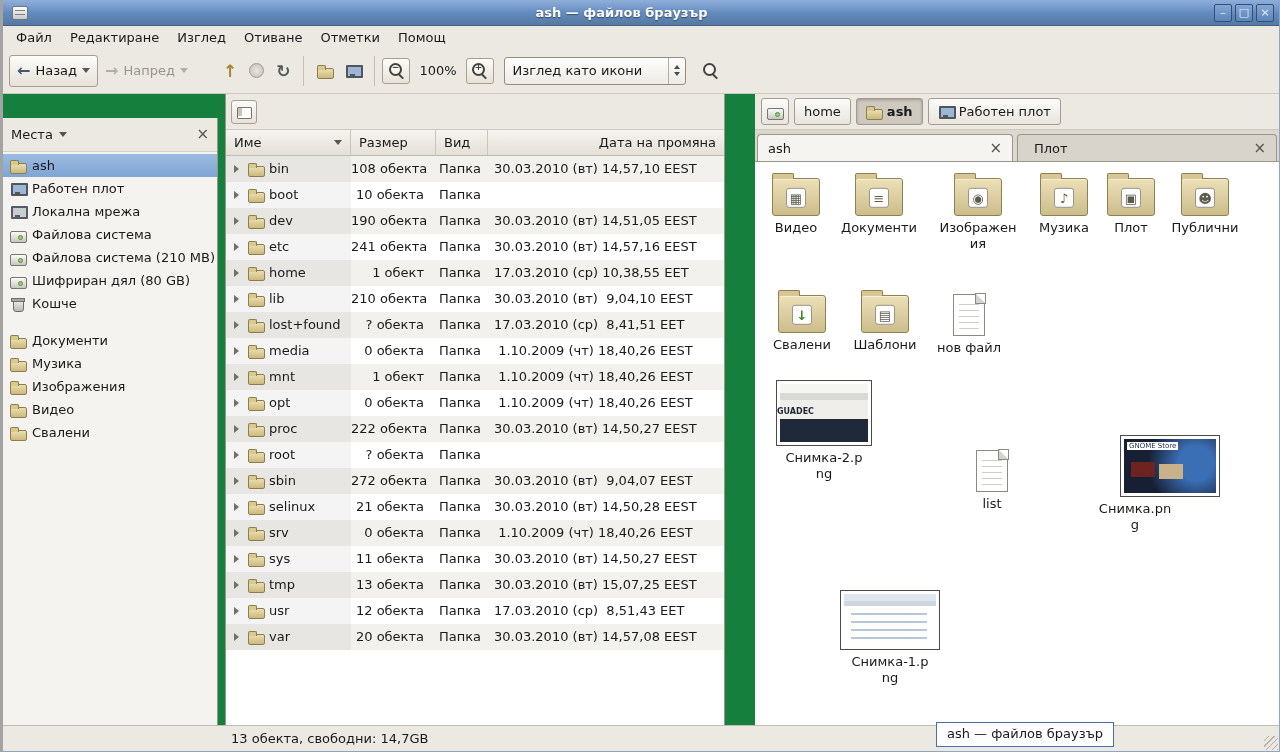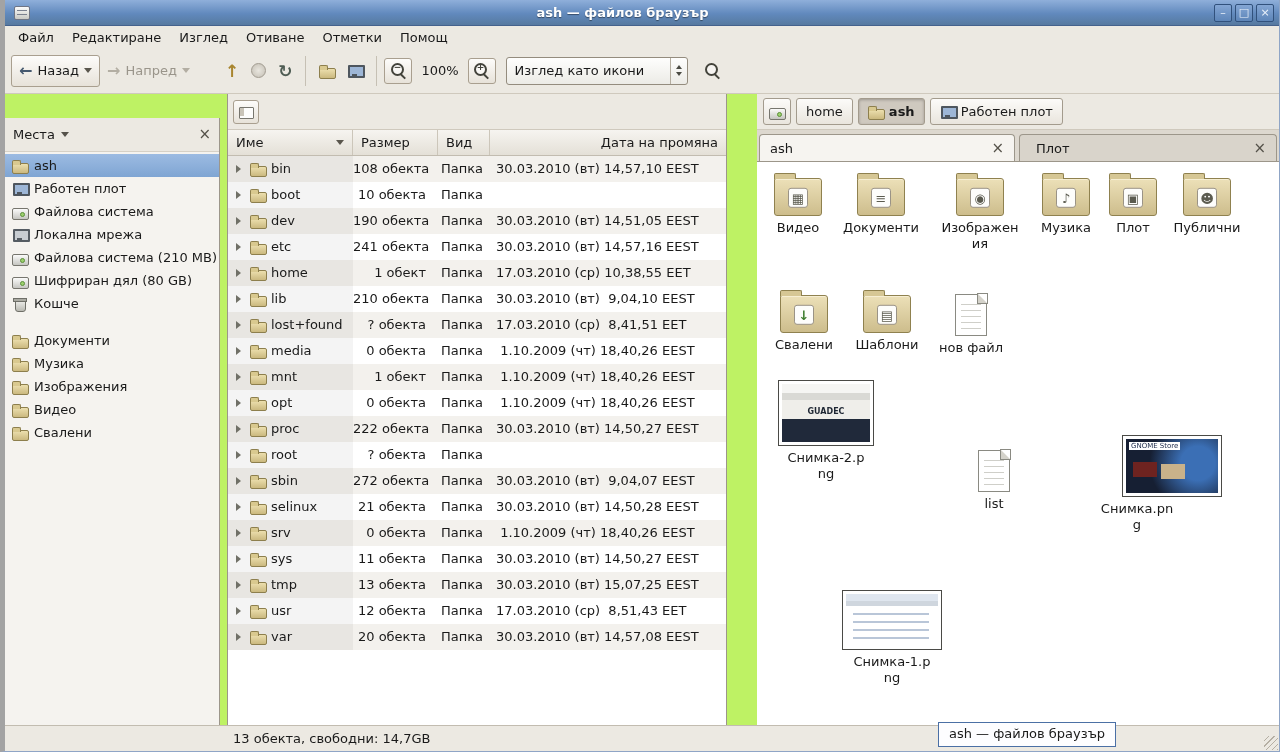--- a/index.html
+++ b/index.html
@@ -1,19 +1,19 @@
 <!DOCTYPE html>
 <html><head>
 <meta charset="utf-8">
 <style>
   * { margin:0; padding:0; box-sizing:border-box; }
   html,body { width:1280px; height:752px; overflow:hidden; }
   body { font-family:"DejaVu Sans","Liberation Sans",sans-serif; font-size:13px; color:#1a1a1a; background:#ece9e2; }
-  .window { position:relative; width:1280px; height:752px; background:#bef264;
-            border-left:5px solid #a3a3a3; border-right:1px solid #8fa5c6; border-bottom:1px solid #8fa5c6; }
+  .window { position:relative; width:1280px; height:752px; background:#15803d;
+            border-left:3px solid #a3a3a3; border-right:1px solid #8fa5c6; border-bottom:1px solid #8fa5c6; }
 
   
   .titlebar { height:26px; display:flex; align-items:center; padding:0 5px;
               background:linear-gradient(#8fafda,#6189bd 55%,#56799f); border-bottom:1px solid #44618c; }
   .app-icon { width:16px; height:14px; margin:0 4px; background:linear-gradient(#fbfbfa,#c9c9c4);
               border:1px solid #6f7585; border-radius:2px; position:relative; }
   .app-icon::before { content:''; position:absolute; left:2px; top:3px; right:2px; height:1px;
               background:#7b818f; box-shadow:0 4px 0 #7b818f; }
   .title { flex:1; text-align:center; color:#fff; font-weight:bold;
            text-shadow:0 1px 1px rgba(0,0,0,.45); }
@@ -154,21 +154,21 @@
   .paper::after { content:''; position:absolute; left:5px; right:5px; top:9px; bottom:6px;
             background:repeating-linear-gradient(to bottom,#cfcfc9 0 1px,transparent 1px 6px); }
   .paper .fold { position:absolute; top:-1px; right:-1px; width:0; height:0; border-style:solid;
             border-width:0 9px 9px 0; border-color:#fff #fff #d4d2ca #d4d2ca; outline:1px solid #8a8a82; }
   .icon-label { margin:4px auto 0; max-width:78px; word-break:break-all; line-height:1.2; }
 
   .thumb { border:1px solid #4a4a46; background:#fff; padding:3px; margin:0 auto; position:relative; }
   .t-guadec { width:96px; height:66px; }
   .t-guadec::before { content:''; position:absolute; inset:3px;
        background:linear-gradient(#f5f5f3 0 16%, #d9d9d5 16% 28%, #efeeea 28% 60%, #20293a 60% 100%); }
-  .tt-guadec { position:absolute; top:26px; left:0; right:0; text-align:center; font-size:8px;
+  .tt-guadec { position:absolute; top:26px; left:0; right:0; text-align:left; font-size:8px;
        font-weight:bold; color:#1e2633; z-index:1; }
   .t-store { width:100px; height:62px;margin-left:40px; }
   .t-store::before { content:''; position:absolute; inset:3px;
        background:radial-gradient(circle at 78% 45%, #3b6fb5 0 22%, rgba(21,32,58,0) 62%), #161f33; }
   .t-store::after { content:''; position:absolute; left:10px; top:26px; width:24px; height:15px;
        background:#6e2320; box-shadow:28px 2px 0 #c9b28a; }
   .tt-store { position:absolute; top:6px; left:6px; font-size:7px; color:#1c2a4a; background:#fff;
        padding:0 2px; z-index:1; white-space:nowrap; }
   .t-fm { width:100px; height:60px; }
   .t-fm::before { content:''; position:absolute; inset:3px;
@@ -268,26 +268,26 @@
       <div class="sidebar-list">
           <div class="sb-item selected">
             <span class="i16 folder-icon"></span>
             <span class="sb-label">ash</span>
           </div>
           <div class="sb-item">
             <span class="i16 desktop-icon"></span>
             <span class="sb-label">Работен плот</span>
           </div>
           <div class="sb-item">
+            <span class="i16 network-icon"></span>
+            <span class="sb-label">Локална мрежа</span>
+          </div>
+          <div class="sb-item">
             <span class="i16 drive-icon"></span>
             <span class="sb-label">Файлова система</span>
-          </div>
-          <div class="sb-item">
-            <span class="i16 network-icon"></span>
-            <span class="sb-label">Локална мрежа</span>
           </div>
           <div class="sb-item">
             <span class="i16 drive-icon"></span>
             <span class="sb-label">Файлова система (210 MB)</span>
           </div>
           <div class="sb-item">
             <span class="i16 drive-icon"></span>
             <span class="sb-label">Шифриран дял (80 GB)</span>
           </div>
           <div class="sb-item">

